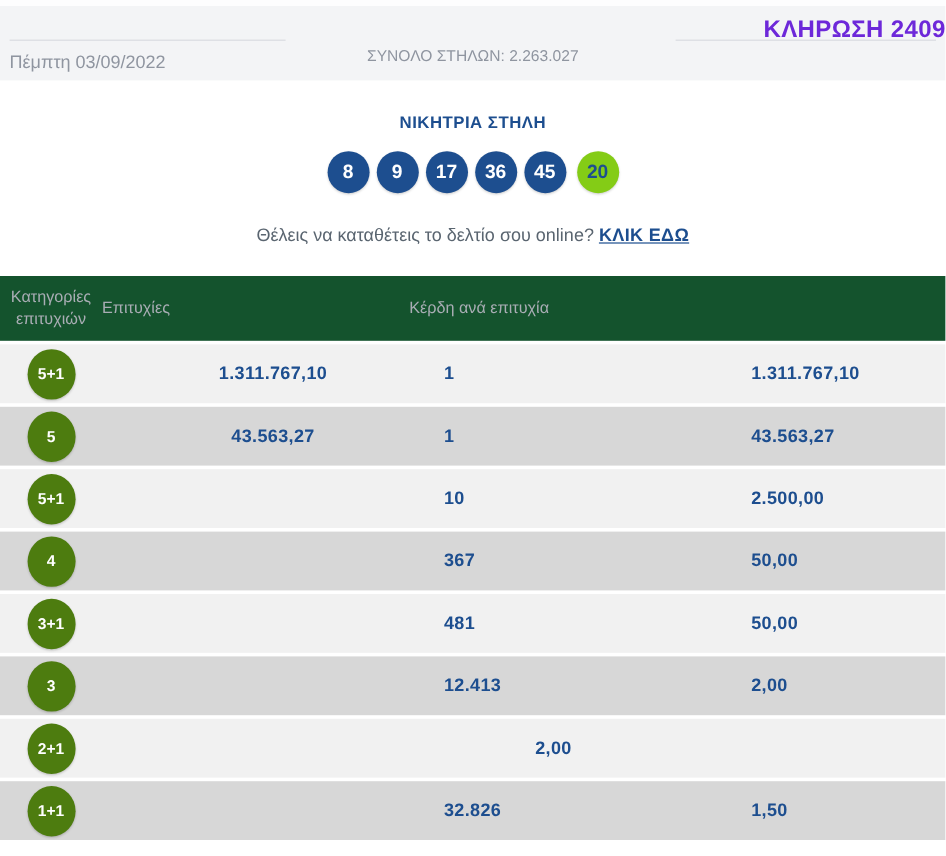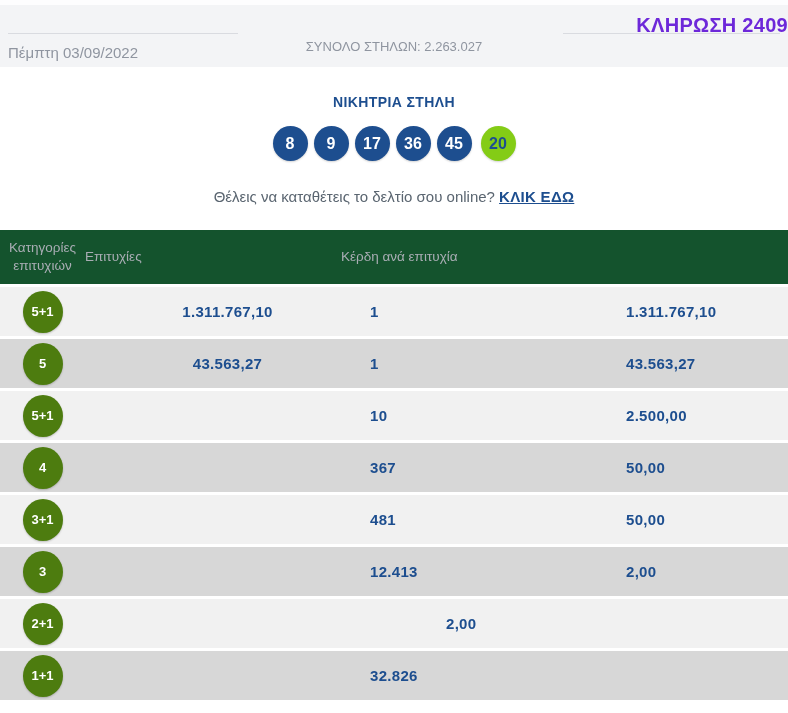--- a/index.html
+++ b/index.html
@@ -225,14 +225,15 @@
     <div class="c2 val"></div>
     <div class="c4 val">2,00</div>
   </div>
 
   <div class="t-row">
     <div class="c1">
         <span class="badge">1+1</span>
       </div>
     <div class="c2 val"></div>
     <div class="c3 val">32.826</div>
+    <div class="c4 val">1,50</div>
   </div>
 </div>
 
 </body></html>

